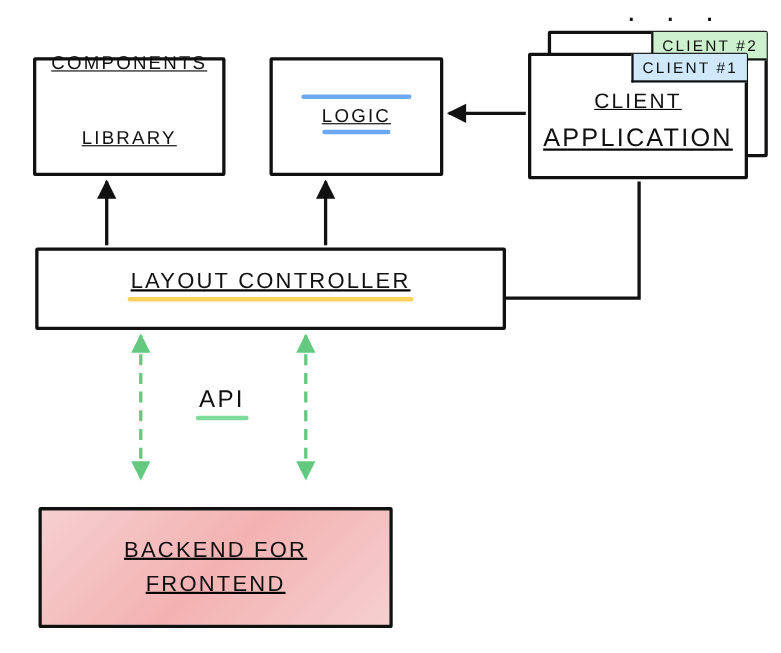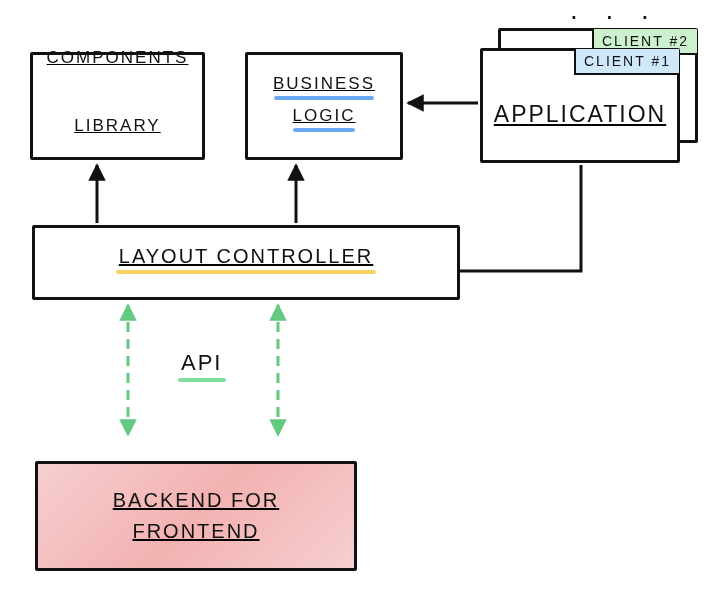--- a/index.html
+++ b/index.html
@@ -93,29 +93,29 @@
   </div>
 
   <div class="box front" style="left:30px; top:52px; width:175px; height:108px;gap:20px;">
     <div class="line">COMPONENTS</div>
     <div class="underline u-red" style="width:126px;"></div>
     <div class="line">LIBRARY</div>
     <div class="underline u-red" style="width:86px;"></div>
   </div>
 
   <div class="box front" style="left:245px; top:52px; width:158px; height:108px;">
-    <div class="line">BUSINESS</div>
     <div class="underline u-blue" style="width:100px;"></div>
     <div class="line">LOGIC</div>
     <div class="underline u-blue" style="width:62px;"></div>
   </div>
 
   <div class="box front" style="left:480px; top:48px; width:200px; height:115px;">
     <div class="tag">CLIENT #1</div>
     <div style="height:10px;"></div>
+    <div class="line" style="font-size:19px;">CLIENT</div>
     <div style="height:8px;"></div>
     <div class="line" style="font-size:23px;">APPLICATION</div>
   </div>
 
   <div class="box front" style="left:32px; top:225px; width:428px; height:75px;">
     <div class="line" style="font-size:20px;">LAYOUT CONTROLLER</div>
     <div class="underline u-yellow" style="width:260px;"></div>
   </div>
 
   <div class="api" style="left:175px; top:350px;">

